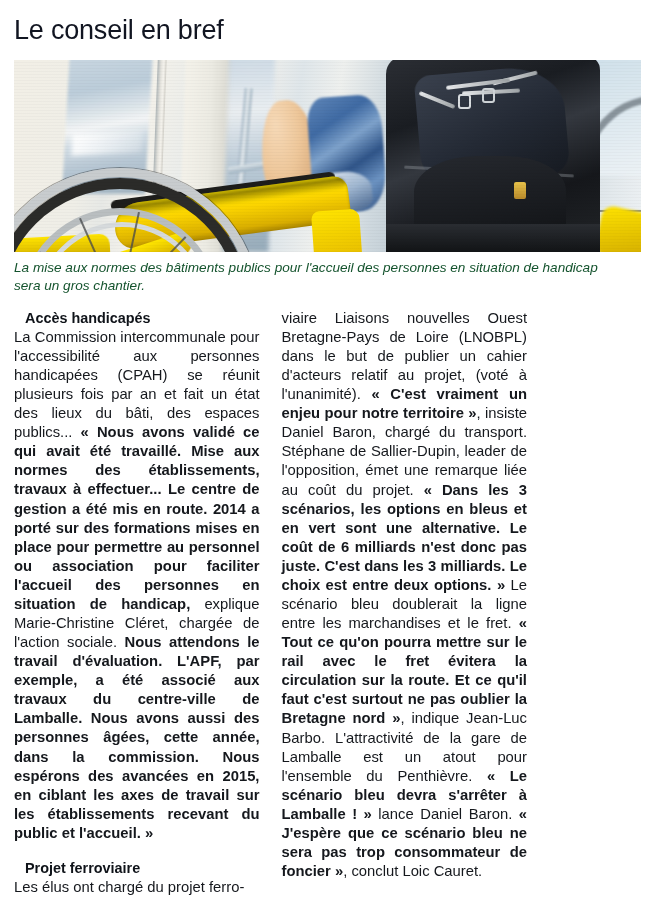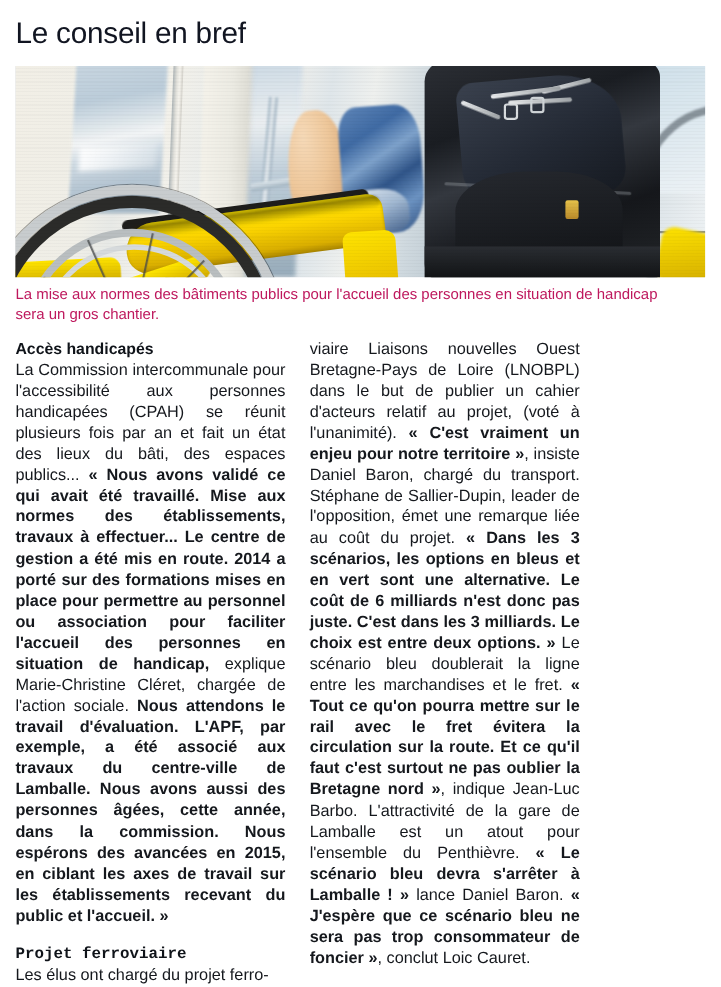--- a/index.html
+++ b/index.html
@@ -315,41 +315,42 @@
     position: absolute; inset: 0;
     background:
       repeating-linear-gradient(0deg, rgba(0,0,0,.022) 0 1px, rgba(255,255,255,0) 1px 3px);
     pointer-events: none;
   }
 
   
   .caption {
     margin-top: 7px;
     font-size: 13.6px;
+    font-style: italic;
     line-height: 1.33;
-    color: #be185d;
+    color: #14532d;
     width: 600px;
   }
 
   
   .body-cols {
     margin-top: 14px;
     display: flex;
     gap: 22px;
   }
   .col { width: 302px; }
 
   .subhead {
     font-size: 14.4px;
     font-weight: bold;
     color: #0f1319;
-    margin: 0 0 1px 0;
+    margin: 0 0 1px 11px;
     line-height: 1.25;
   }
-  .subhead.spaced { margin-top: 16px; font-family: Liberation Mono, monospace; }
+  .subhead.spaced { margin-top: 16px; }
 
   .para {
     font-size: 14.8px;
     line-height: 1.29;
     text-align: justify;
     color: #15181d;
     margin: 0;
     hyphens: manual;
   }
   .para b, .para strong { font-weight: bold; }

